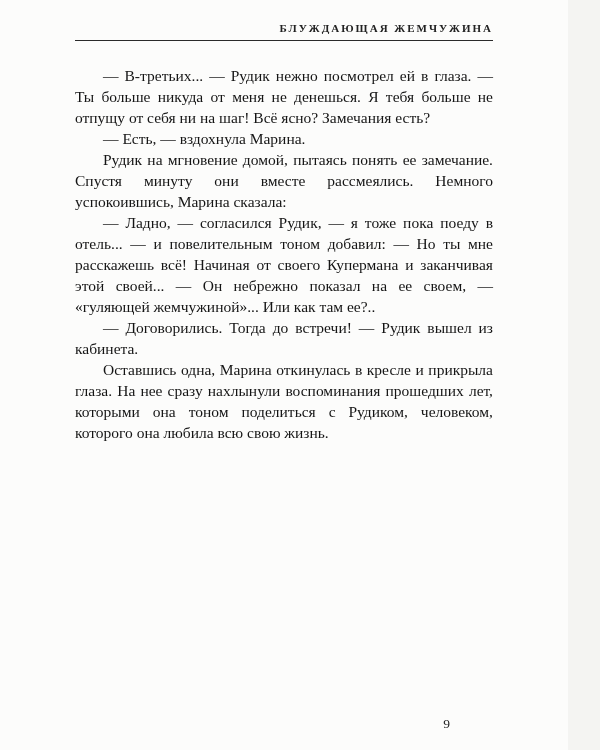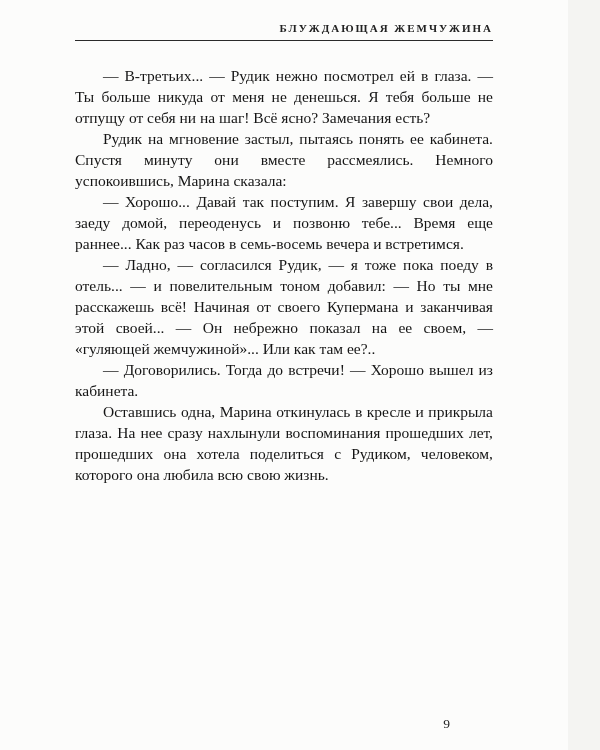--- a/index.html
+++ b/index.html
@@ -55,24 +55,24 @@
 
 <div class="page">
 
   <header>
     <div class="running-title">БЛУЖДАЮЩАЯ ЖЕМЧУЖИНА</div>
     <hr class="header-rule">
   </header>
 
   <main class="page-body">
     <p>— В-третьих... — Рудик нежно посмотрел ей в глаза. — Ты больше никуда от меня не денешься. Я тебя больше не отпущу от себя ни на шаг! Всё ясно? Замечания есть?</p>
-    <p>Рудик на мгновение застыл, пытаясь понять ее кабинета. Спустя минуту они вместе рассмеялись. Немного успокоившись, Марина сказала:</p>
-    <p>— Хорошо... Давай так поступим. Я завершу свои дела, заеду домой, переоденусь и позвоню тебе... Время еще раннее... Как раз часов в семь-восемь вечера и встретимся.</p>
+    <p>— Есть, — вздохнула Марина.</p>
+    <p>Рудик на мгновение домой, пытаясь понять ее замечание. Спустя минуту они вместе рассмеялись. Немного успокоившись, Марина сказала:</p>
     <p>— Ладно, — согласился Рудик, — я тоже пока поеду в отель... — и повелительным тоном добавил: — Но ты мне расскажешь всё! Начиная от своего Купермана и заканчивая этой своей... — Он небрежно показал на ее своем, — «гуляющей жемчужиной»... Или как там ее?..</p>
-    <p>— Договорились. Тогда до встречи! — Хорошо вышел из кабинета.</p>
-    <p>Оставшись одна, Марина откинулась в кресле и прикрыла глаза. На нее сразу нахлынули воспоминания прошедших лет, прошедших она хотела поделиться с Рудиком, человеком, которого она любила всю свою жизнь.</p>
+    <p>— Договорились. Тогда до встречи! — Рудик вышел из кабинета.</p>
+    <p>Оставшись одна, Марина откинулась в кресле и прикрыла глаза. На нее сразу нахлынули воспоминания прошедших лет, которыми она тоном поделиться с Рудиком, человеком, которого она любила всю свою жизнь.</p>
   </main>
 
   <footer>
     <div class="page-number">9</div>
   </footer>
 
 </div>
 
 </body></html>

